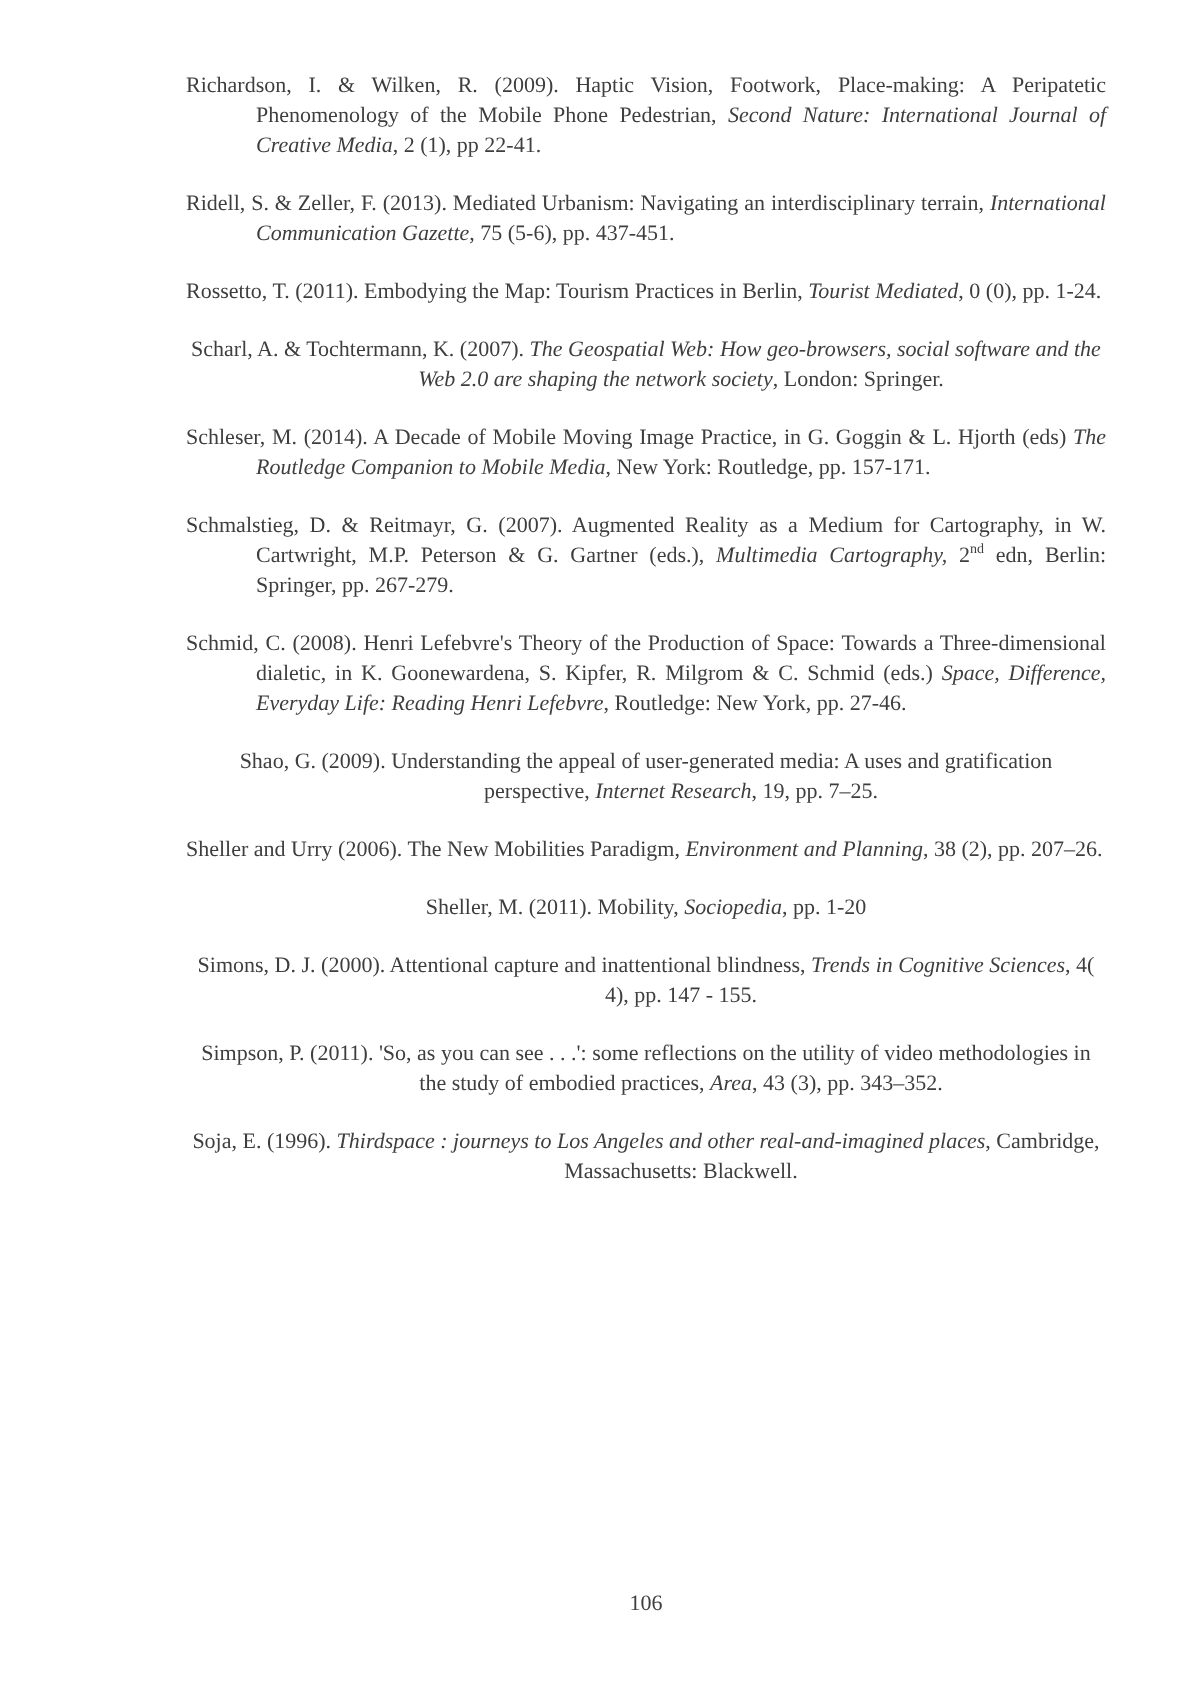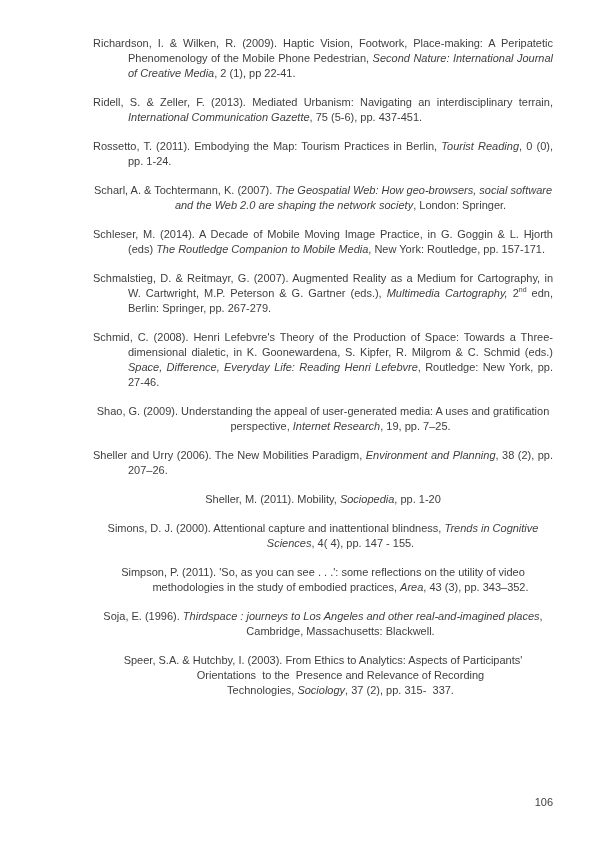--- a/index.html
+++ b/index.html
@@ -6,21 +6,21 @@
     margin: 0;
     padding: 0;
     background: #ffffff;
   }
   .page {
     position: relative;
     width: 600px;
     height: 848px;
     background: #ffffff;
     overflow: hidden;
-    font-family: Liberation Sans, sans-serif;
+    font-family: Liberation Serif, serif;
   }
   .content {
     position: absolute;
     left: 93px;
     top: 36px;
     width: 460px;
     color: #3e3e3e;
     font-size: 11px;
     line-height: 15px;
   }
@@ -40,40 +40,39 @@
   .ref sup {
     font-size: 7px;
     line-height: 0;
     vertical-align: super;
   }
   .footer {
     position: absolute;
     top: 795px;
     left: 93px;
     width: 460px;
-    text-align: right;
+    text-align: center;
     color: #3e3e3e;
     font-size: 11px;
     line-height: 15px;
   }
 </style>
 </head>
 <body>
 
 <div class="page">
   <div class="content">
       <p class="ref justify"><span>Richardson, I. &amp; Wilken, R. (2009). Haptic Vision, Footwork, Place-making: A Peripatetic Phenomenology of the Mobile Phone Pedestrian, </span><span class="it">Second Nature: International Journal of Creative Media</span><span>, 2 (1), pp 22-41.</span></p>
       <p class="ref justify"><span>Ridell, S. &amp; Zeller, F. (2013). Mediated Urbanism: Navigating an interdisciplinary terrain, </span><span class="it">International Communication Gazette</span><span>, 75 (5-6), pp. 437-451.</span></p>
-      <p class="ref justify"><span>Rossetto, T. (2011). Embodying the Map: Tourism Practices in Berlin, </span><span class="it">Tourist Reading</span><span>, 0 (0), pp. 1-24.</span></p>
+      <p class="ref justify"><span>Rossetto, T. (2011). Embodying the Map: Tourism Practices in Berlin, </span><span class="it">Tourist Mediated</span><span>, 0 (0), pp. 1-24.</span></p>
       <p class="ref"><span>Scharl, A. &amp; Tochtermann, K. (2007). </span><span class="it">The Geospatial Web: How geo-browsers, social software and the Web 2.0 are shaping the network society</span><span>, London: Springer.</span></p>
       <p class="ref justify"><span>Schleser, M. (2014). A Decade of Mobile Moving Image Practice, in G. Goggin &amp; L. Hjorth (eds) </span><span class="it">The Routledge Companion to Mobile Media</span><span>, New York: Routledge, pp. 157-171.</span></p>
       <p class="ref justify"><span>Schmalstieg, D. &amp; Reitmayr, G. (2007). Augmented Reality as a Medium for Cartography, in W. Cartwright, M.P. Peterson &amp; G. Gartner (eds.), </span><span class="it">Multimedia Cartography,</span><span> 2</span><sup>nd</sup><span> edn, Berlin: Springer, pp. 267-279.</span></p>
       <p class="ref justify"><span>Schmid, C. (2008). Henri Lefebvre's Theory of the Production of Space: Towards a Three-dimensional dialetic, in K. Goonewardena, S. Kipfer, R. Milgrom &amp; C. Schmid (eds.) </span><span class="it">Space, Difference, Everyday Life: Reading Henri Lefebvre</span><span>, Routledge: New York, pp. 27-46.</span></p>
       <p class="ref"><span>Shao, G. (2009). Understanding the appeal of user-generated media: A uses and gratification perspective, </span><span class="it">Internet Research</span><span>, 19, pp. 7–25.</span></p>
       <p class="ref justify"><span>Sheller and Urry (2006). The New Mobilities Paradigm, </span><span class="it">Environment and Planning</span><span>, 38 (2), pp. 207–26.</span></p>
       <p class="ref"><span>Sheller, M. (2011). Mobility, </span><span class="it">Sociopedia</span><span>, pp. 1-20</span></p>
       <p class="ref"><span>Simons, D. J. (2000). Attentional capture and inattentional blindness, </span><span class="it">Trends in Cognitive Sciences</span><span>, 4( 4), pp. 147 - 155.</span></p>
       <p class="ref"><span>Simpson, P. (2011). 'So, as you can see . . .': some reflections on the utility of video methodologies in the study of embodied practices, </span><span class="it">Area</span><span>, 43 (3), pp. 343–352.</span></p>
       <p class="ref"><span>Soja, E. (1996). </span><span class="it">Thirdspace : journeys to Los Angeles and other real-and-imagined places</span><span>, Cambridge, Massachusetts: Blackwell.</span></p>
-      <p class="ref"><span>Speer, S.A. &amp; Hutchby, I. (2003). From Ethics to Analytics: Aspects of Participants' Orientations  to the  Presence and Relevance of Recording</span><br><span>Technologies, </span><span class="it">Sociology</span><span>, 37 (2), pp. 315-  337.</span></p>
     </div>
   <div class="footer">106</div>
 </div>
 
 </body></html>

